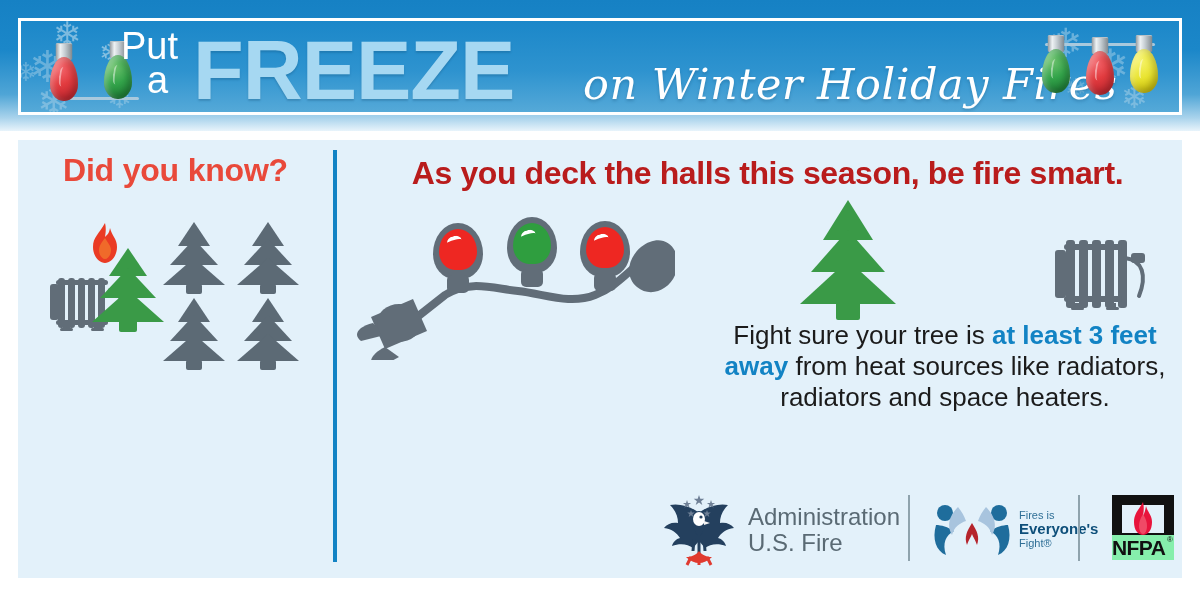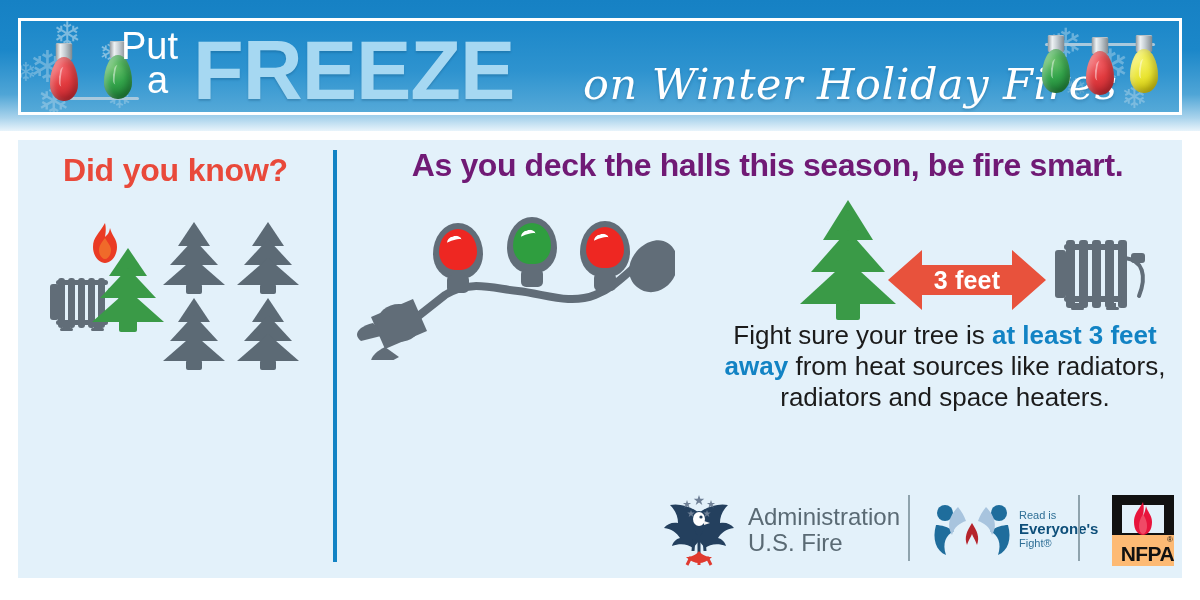--- a/index.html
+++ b/index.html
@@ -72,22 +72,22 @@
   .divider{
     position:absolute;left:333px;top:150px;width:4px;height:412px;background:#1283c4;
   }
 
   
   .h-left{
     position:absolute;left:18px;top:152px;width:315px;text-align:center;
     color:#e9493a;font-size:32px;font-weight:bold;letter-spacing:-.2px;
   }
   .h-right{
-    position:absolute;left:345px;top:147px;width:845px;text-align:center;
-    color:#701a75;font-size:32px;font-weight:bold;letter-spacing:-.4px;
+    position:absolute;left:345px;top:155px;width:845px;text-align:center;
+    color:#b91c1c;font-size:32px;font-weight:bold;letter-spacing:-.4px;
   }
 
   
   .copy{color:#1b1b1b;font-size:26px;line-height:31px;text-align:center;}
   .copy b{color:#1283c4;font-weight:bold;}
   .copy-left{position:absolute;left:24px;top:382px;width:305px;}
   .copy-mid{position:absolute;left:420px;top:337px;width:215px;}
   .copy-right{position:absolute;left:700px;top:320px;width:490px;}
 
   
@@ -141,23 +141,23 @@
   .feff-txt{margin-left:7px;}
   .feff-txt .l1{color:#2f6f96;font-size:11px;line-height:12px;}
   .feff-txt .l2{color:#0e4f7a;font-size:15px;line-height:16px;font-weight:bold;}
   .feff-txt .l3{color:#2f6f96;font-size:11px;line-height:12px;}
   .nfpa{position:absolute;}
   .nfpa-frame{
     position:absolute;left:0;top:0;width:62px;height:48px;
     border:10px solid #111111;box-sizing:border-box;background:#e3f1fa;
   }
   .nfpa-word{
-    position:absolute;left:0;top:40px;width:62px;text-align:right;
+    position:absolute;left:0;top:40px;width:62px;text-align:left;
     color:#111111;font-size:21px;font-weight:bold;letter-spacing:-.6px;
-    background:#fdba74;padding-top:7px;
+    background:#86efac;padding-top:1px;
   }
   .nfpa-reg{position:absolute;left:55px;top:40px;font-size:8px;color:#111;}
 </style>
 </head>
 <body>
 
 <div class="infographic">
 
   <div class="banner">
     <div class="banner-inner">
@@ -301,26 +301,20 @@
   </div>
 
 
   <div class="tree" style="left:800px;top:200px;width:96px;height:120px;">
     <i style="left:23px;top:0;width:0;height:0;border-left:25px solid transparent;border-right:25px solid transparent;border-bottom:40px solid #3a9a47;"></i>
     <i style="left:11px;top:30px;width:0;height:0;border-left:37px solid transparent;border-right:37px solid transparent;border-bottom:42px solid #3a9a47;"></i>
     <i style="left:0;top:60px;width:0;height:0;border-left:48px solid transparent;border-right:48px solid transparent;border-bottom:44px solid #3a9a47;"></i>
     <i class="trunk" style="width:24px;height:18px;background:#3a9a47;"></i>
   </div>
 
-  <div class="arrow3ft">
-    <svg width="158" height="64" viewBox="0 0 158 64">
-      <path d="M0 32 L34 2 L34 17 L124 17 L124 2 L158 32 L124 62 L124 47 L34 47 L34 62 Z" fill="#e8523c"></path>
-    </svg>
-    <span class="lbl">3 feet</span>
-  </div>
 
   <div class="radiator" style="left:1055px;top:240px;width:80px;height:70px;">
     <div class="rad-side" style="left:0;top:10px;width:11px;height:48px;"></div>
     <div class="rad-body" style="left:11px;top:0;height:68px;gap:4px;">
       <span class="fin" style="width:9px;height:68px;"></span>
       <span class="fin" style="width:9px;height:68px;"></span>
       <span class="fin" style="width:9px;height:68px;"></span>
       <span class="fin" style="width:9px;height:68px;"></span>
       <span class="fin" style="width:9px;height:68px;"></span>
     </div>
@@ -373,21 +367,21 @@
       <svg width="80" height="56" viewBox="0 0 80 56">
         <circle cx="13" cy="12" r="8" fill="#1f6d9c"></circle>
         <path d="M4 24 C 0 38, 4 50, 14 54 C 10 42, 14 34, 22 30 C 16 26, 9 24, 4 24 Z" fill="#1f6d9c"></path>
         <circle cx="67" cy="12" r="8" fill="#1f6d9c"></circle>
         <path d="M76 24 C 80 38, 76 50, 66 54 C 70 42, 66 34, 58 30 C 64 26, 71 24, 76 24 Z" fill="#1f6d9c"></path>
         <path d="M26 6 C 18 14, 14 24, 20 34 C 22 26, 28 22, 34 20 C 32 14, 29 10, 26 6 Z" fill="#a8c4de"></path>
         <path d="M54 6 C 62 14, 66 24, 60 34 C 58 26, 52 22, 46 20 C 48 14, 51 10, 54 6 Z" fill="#a8c4de"></path>
         <path d="M40 22 C 35 30, 32 36, 35 44 C 37 38, 39 36, 40 33 C 41 36, 43 38, 45 44 C 48 36, 45 30, 40 22 Z" fill="#b5242c"></path>
       </svg>
       <div class="feff-txt">
-        <div class="l1">Read is</div>
+        <div class="l1">Fires is</div>
         <div class="l2">Everyone's</div>
         <div class="l3">Fight®</div>
       </div>
     </div>
 
     <div class="logo-sep" style="left:418px;top:12px;height:66px;"></div>
 
     <div class="nfpa" style="left:452px;top:12px;width:64px;height:68px;">
       <div class="nfpa-frame"></div>
       <svg width="26" height="34" style="position:absolute;left:18px;top:7px;" viewBox="0 0 26 34">

